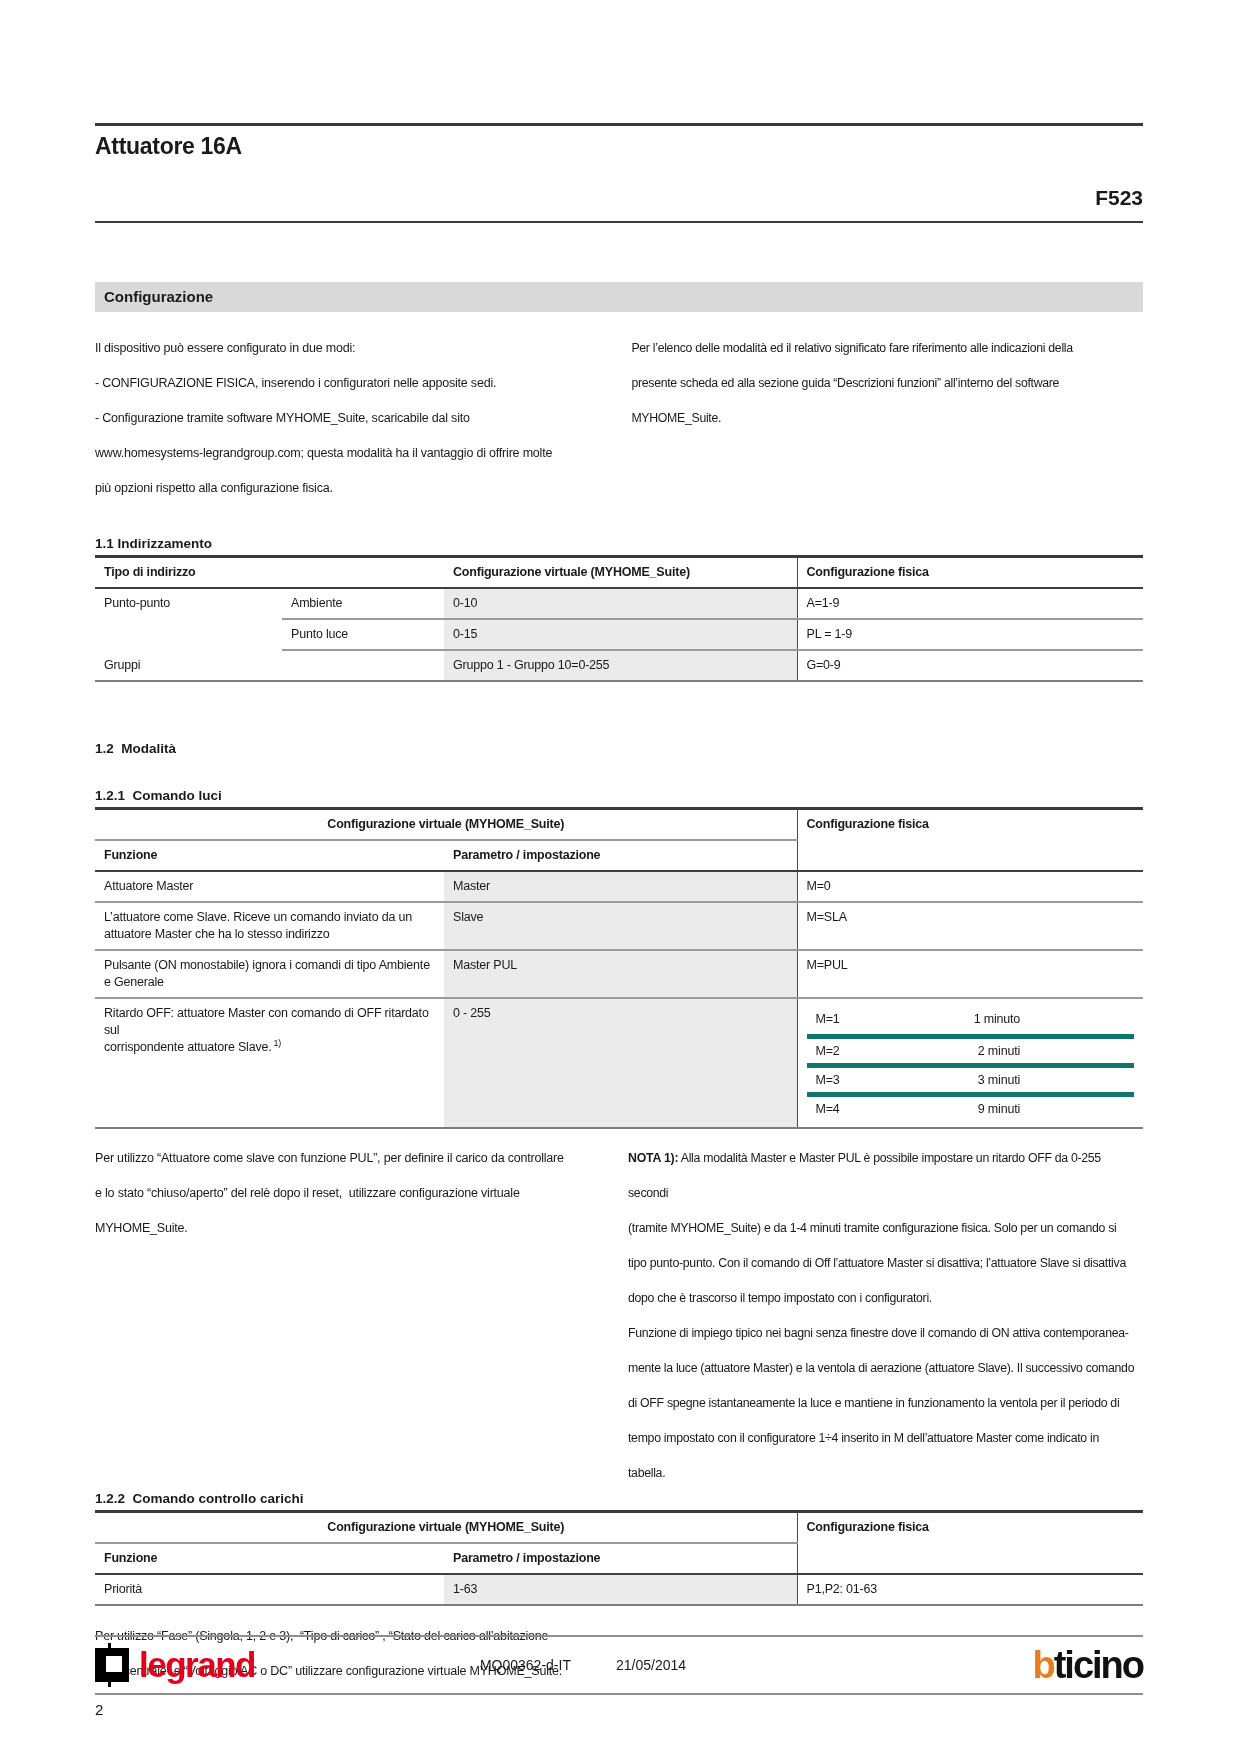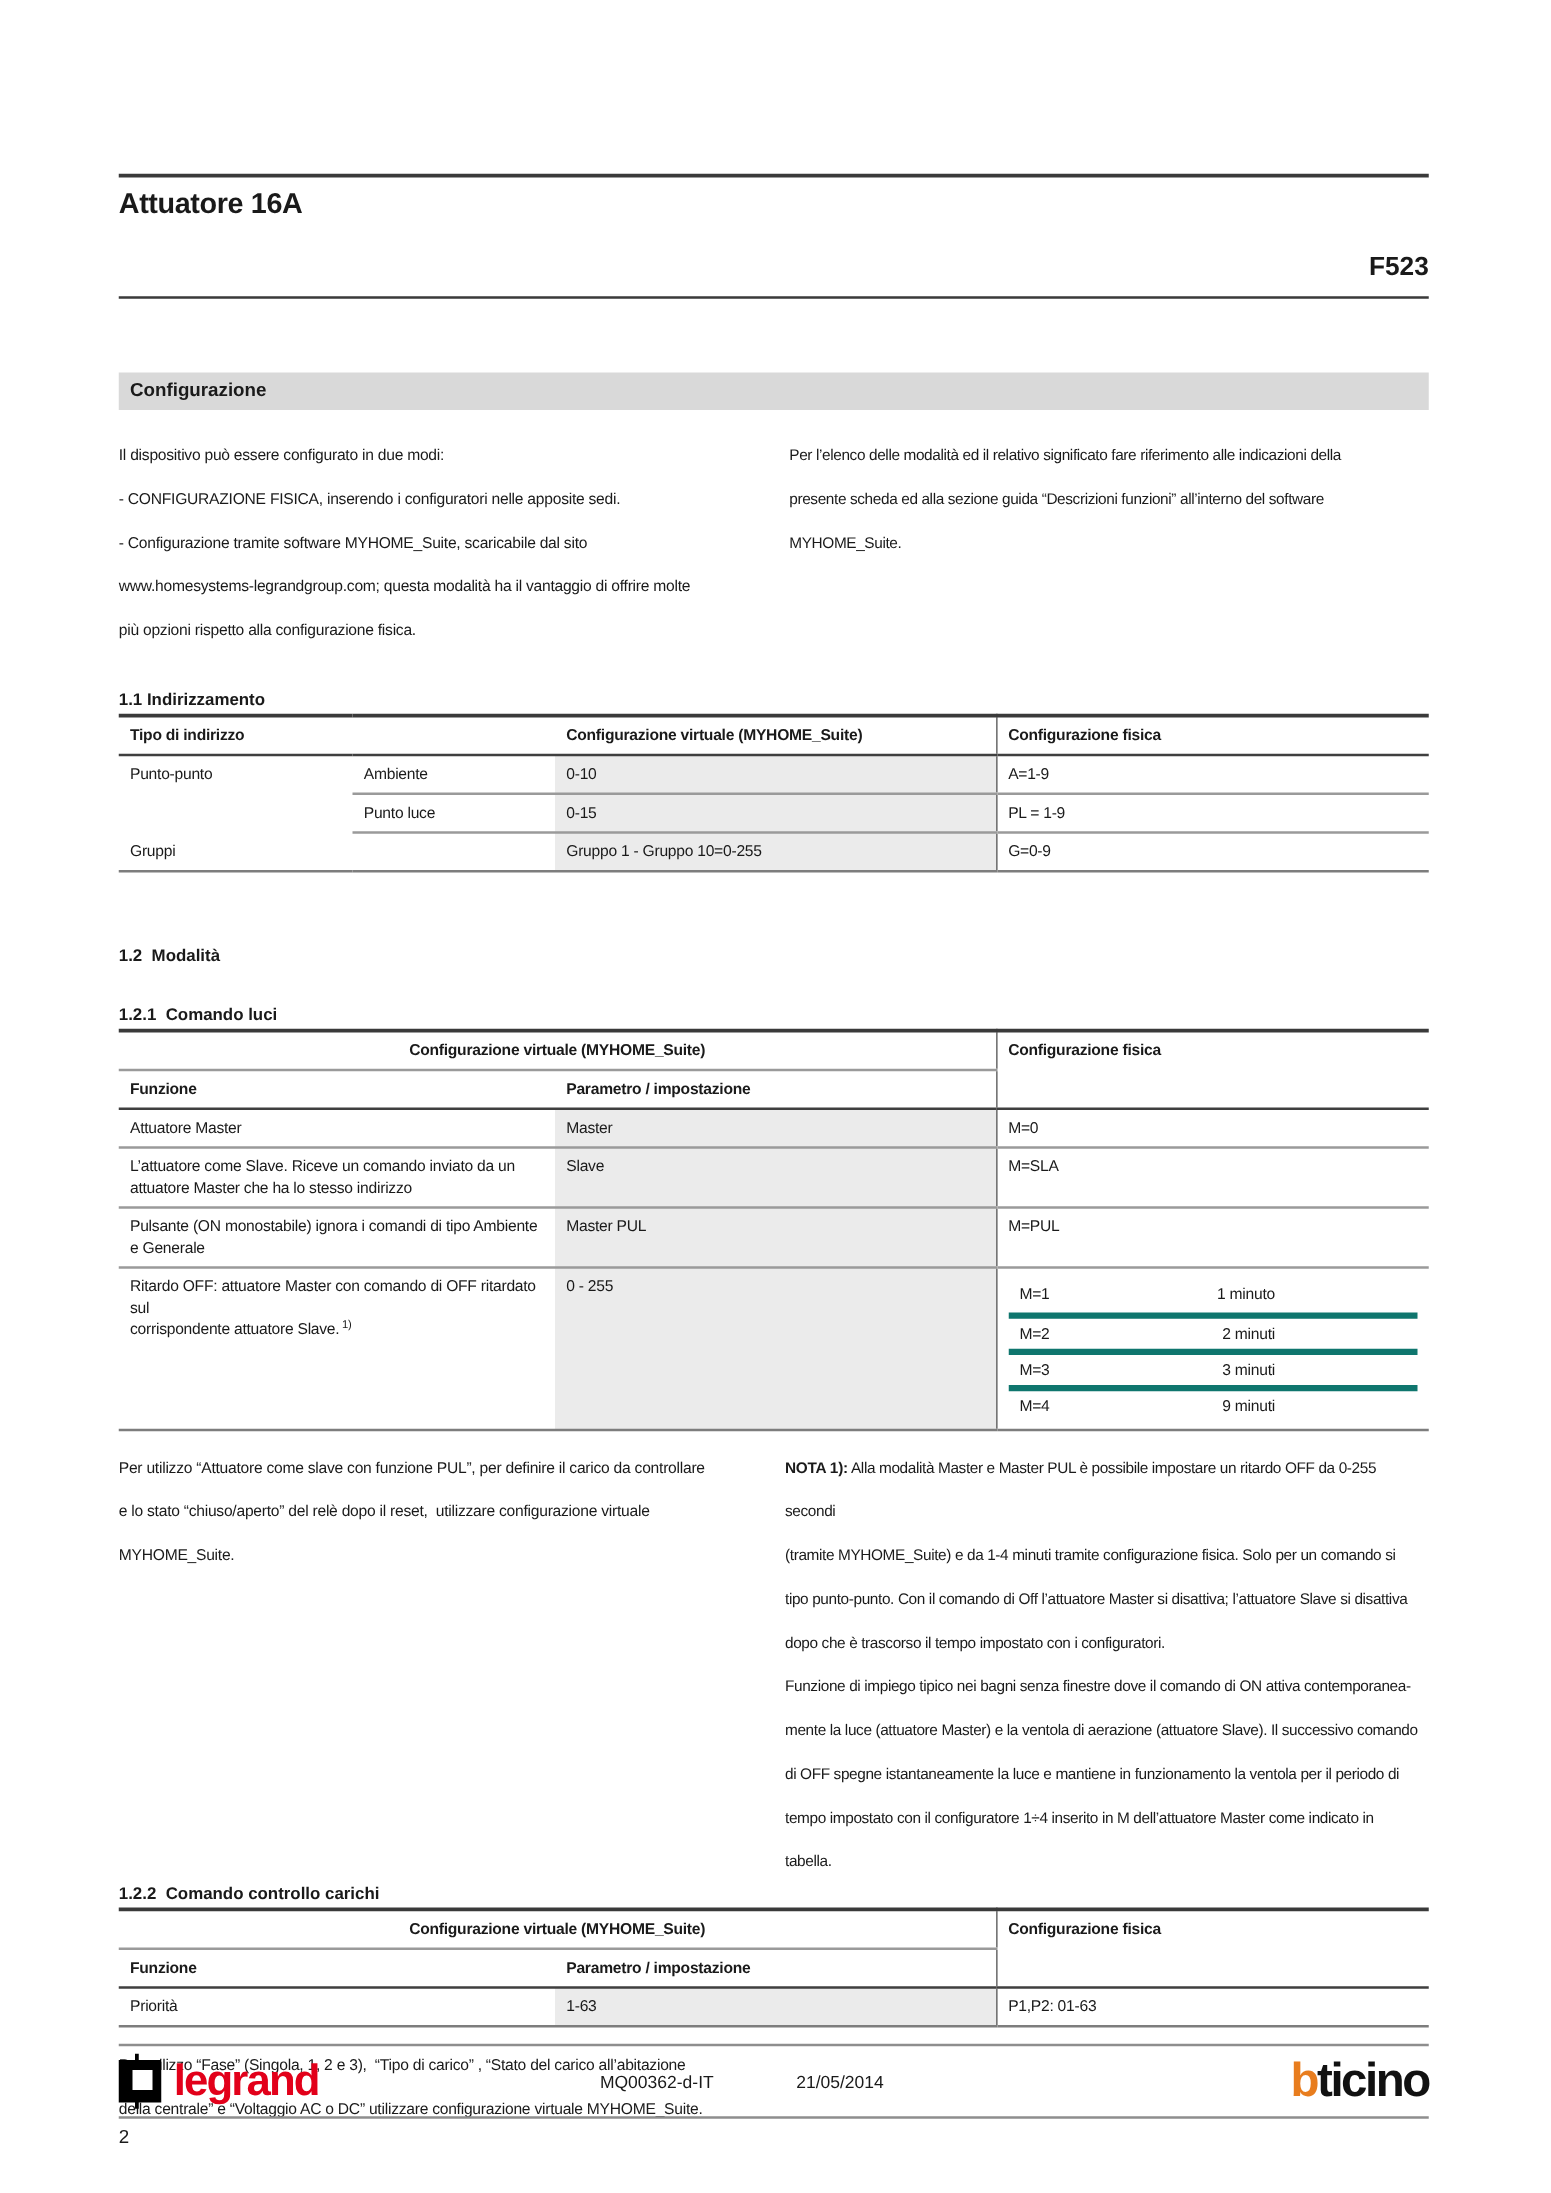--- a/index.html
+++ b/index.html
@@ -1,21 +1,21 @@
 <!DOCTYPE html>
 <html style="--legrand-red: #e2001a; --bticino-orange: #e87d1e; --shade: #ebebeb; --bar-bg: #d9d9d9;"><head>
 <meta charset="utf-8">
 <style>
   html,body { margin:0; padding:0; background:#fff; }
   .page {
     position:relative; width:1241px; height:1754px; background:#fff;
     font-family:"Liberation Sans", sans-serif; color:#1a1a1a;
     overflow:hidden;
   }
-  .content { position:absolute; left:95px; top:16px; width:1048px; padding-top:123px; }
+  .content { position:absolute; left:95px; top:0; width:1048px; padding-top:123px; }
 
   .rule-heavy { height:0; border-top:3px solid #3a3a3a; }
   .rule-mid   { height:0; border-top:2px solid #3a3a3a; }
 
   .product-title { margin:7px 0 0 0; font-size:23px; font-weight:bold; letter-spacing:-0.3px; line-height:27px; }
   .product-code  { margin-top:26px; text-align:right; font-size:21px; font-weight:bold; line-height:24px; }
   .rule-2 { margin-top:11px; }
 
   .section-bar {
     margin-top:59px; height:30px; background:var(--bar-bg,#d9d9d9);
@@ -65,21 +65,21 @@
     position:absolute; left:95px; top:1635px; width:1048px; height:60px;
     border-top:2px solid #8e8e8e; border-bottom:2px solid #8e8e8e;
     display:flex; align-items:center; box-sizing:border-box;
   }
   .legrand { display:flex; align-items:center; }
   .lg-icon { position:relative; width:34px; height:34px; background:#000; margin-right:10px; }
   .lg-icon .vline { position:absolute; left:13px; top:-5px; width:3px; height:44px; background:#000; }
   .lg-icon .wsq  { position:absolute; left:11px; top:8px; width:16px; height:16px; background:#fff; }
   .lg-text { font-size:35px; font-weight:bold; color:var(--legrand-red,#e2001a); letter-spacing:-1.5px; line-height:34px; }
   .doc-code { margin-left:225px; font-size:14px; }
-  .doc-date { margin-left:66px; font-size:14px; }
+  .doc-date { margin-left:45px; font-size:14px; }
   .bticino { margin-left:auto; font-size:38px; font-weight:bold; letter-spacing:-2px; line-height:38px; color:#111; }
   .bticino .b-orange { color:var(--bticino-orange,#e87d1e); }
   .page-num { position:absolute; left:95px; top:1701px; font-size:15px; }
 </style>
 </head>
 <body>
 
 <div class="page">
   <div class="content">
 

